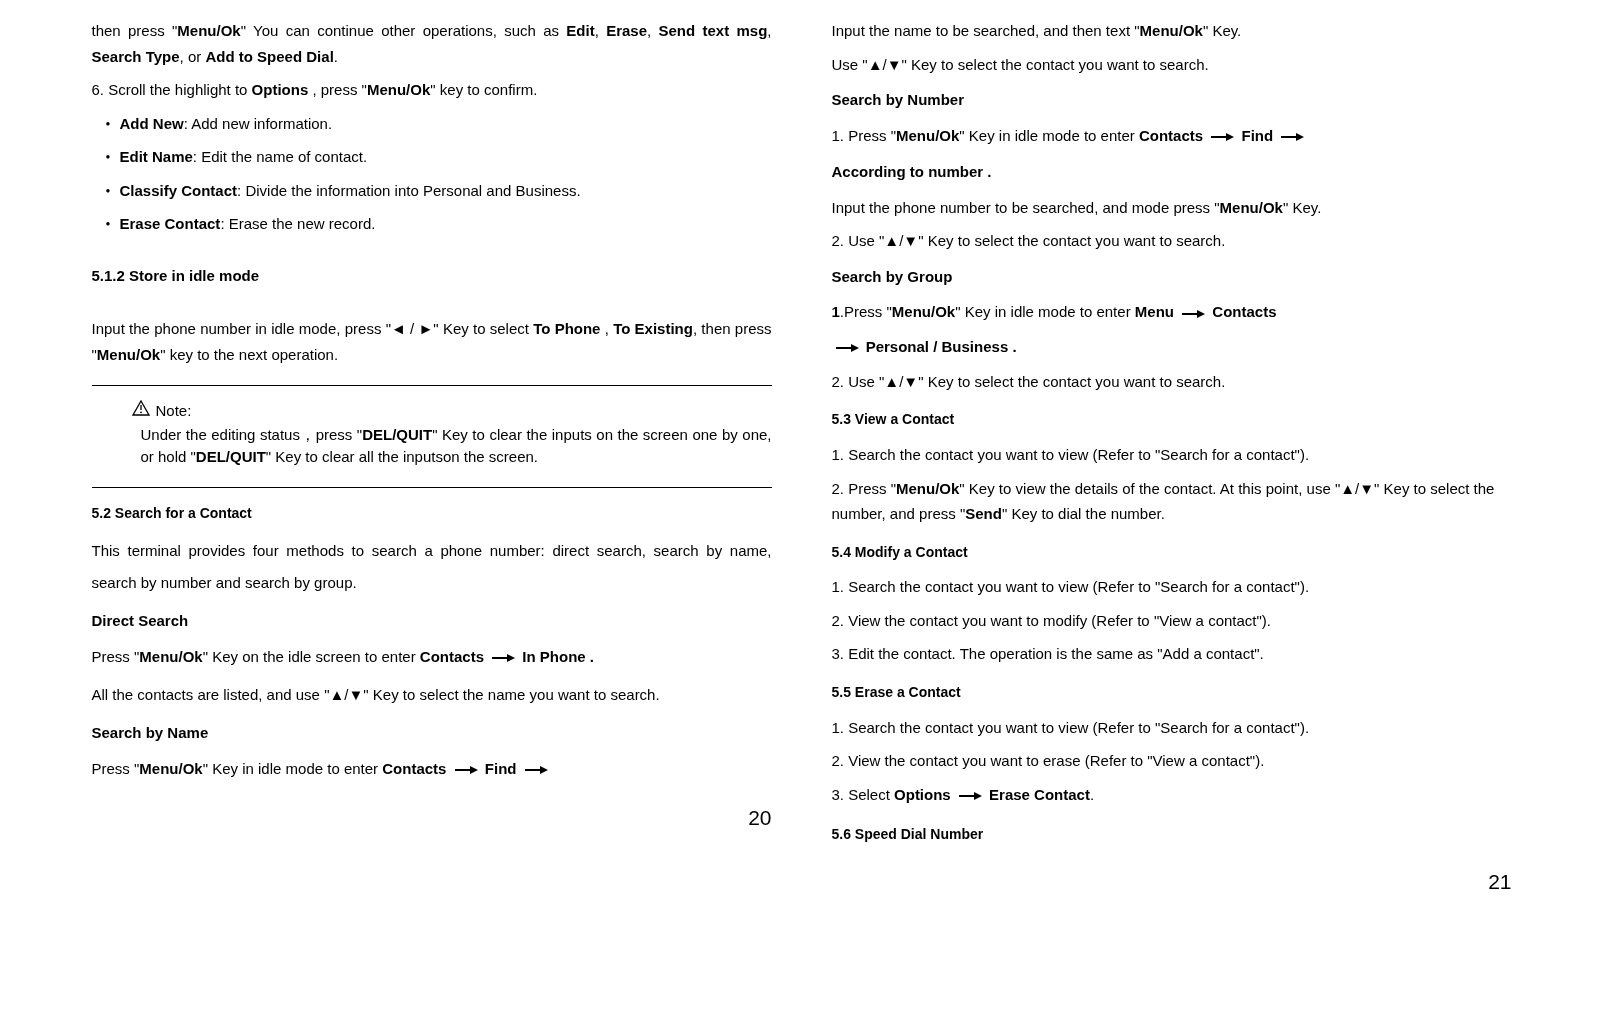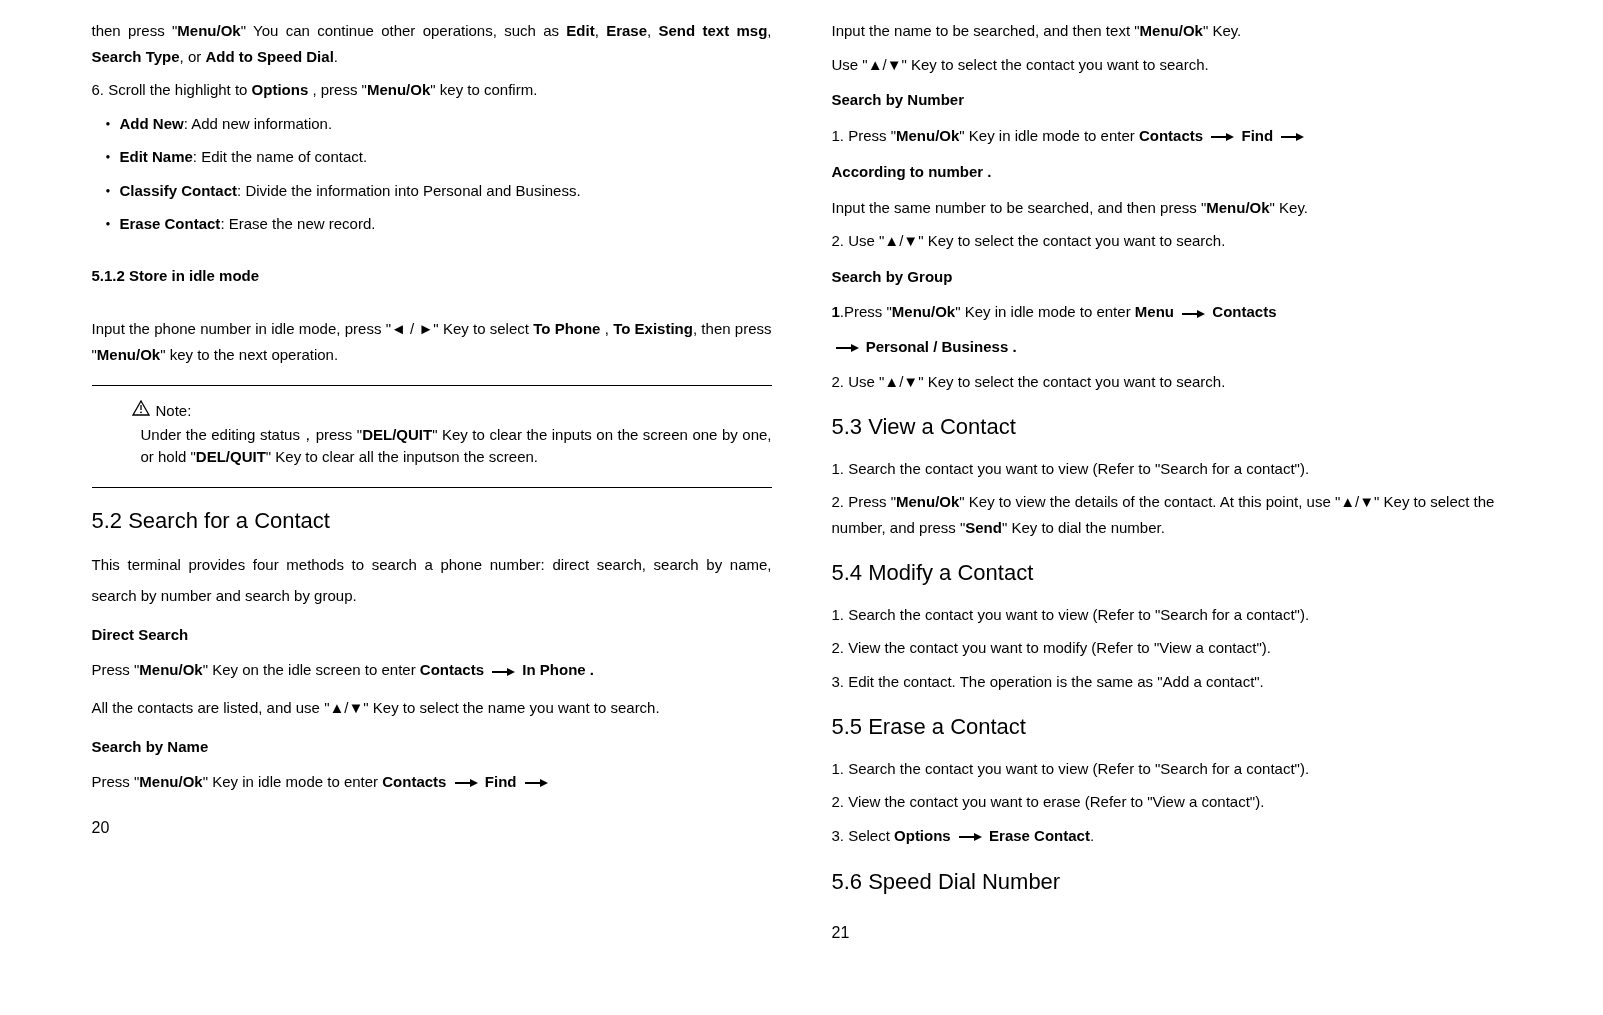--- a/index.html
+++ b/index.html
@@ -13,22 +13,22 @@
     gap: 60px;
     padding: 10px 40px 30px 40px;
     font-size: 15px;
   }
   .page {
     width: 680px;
     line-height: 1.7;
   }
   .bold { font-weight: bold; }
   .section-heading {
-    font-weight: normal;
-    font-size: 22px;
+    font-weight: bold;
+    font-size: 14px;
     margin: 14px 0 10px 0;
   }
   .sub-heading {
     font-weight: bold;
     margin: 10px 0;
   }
   .bullet-list {
     list-style: none;
     padding: 0;
     margin: 8px 0;
@@ -67,22 +67,22 @@
   }
   .warning-icon {
     display: inline-block;
   }
   .arrow {
     display: inline-block;
     vertical-align: middle;
     margin: 0 3px;
   }
   .page-num {
-    text-align: left;
-    font-size: 16px;
+    text-align: right;
+    font-size: 21px;
     margin-top: 18px;
   }
   p { margin: 8px 0; }
   .justify { text-align: justify; }
   .spaced { line-height: 2.1; }
 </style>
 </head>
 <body>
 
 <div class="page">
@@ -181,21 +181,21 @@
         </svg></span>
     <span class="bold"> Find</span>
     <span class="arrow"><svg width="24" height="10" viewBox="0 0 24 10">
           <line x1="1" y1="5" x2="18" y2="5" stroke="#000" stroke-width="2"></line>
           <polygon points="16,1 24,5 16,9" fill="#000"></polygon>
         </svg></span>
   </p>
   <p class="sub-heading">According to number .</p>
 
   <p>
-    <span>Input the same number to be searched, and then press "</span><span class="bold">Menu/Ok</span><span>" Key.</span>
+    <span>Input the phone number to be searched, and mode press "</span><span class="bold">Menu/Ok</span><span>" Key.</span>
   </p>
 
   <p>2. Use "▲/▼" Key to select the contact you want to search.</p>
 
   <p class="sub-heading">Search by Group</p>
 
   <p>
     <span class="bold">1</span><span>.Press "</span><span class="bold">Menu/Ok</span><span>" Key in idle mode to enter </span><span class="bold">Menu</span>
     <span class="arrow"><svg width="24" height="10" viewBox="0 0 24 10">
           <line x1="1" y1="5" x2="18" y2="5" stroke="#000" stroke-width="2"></line>

